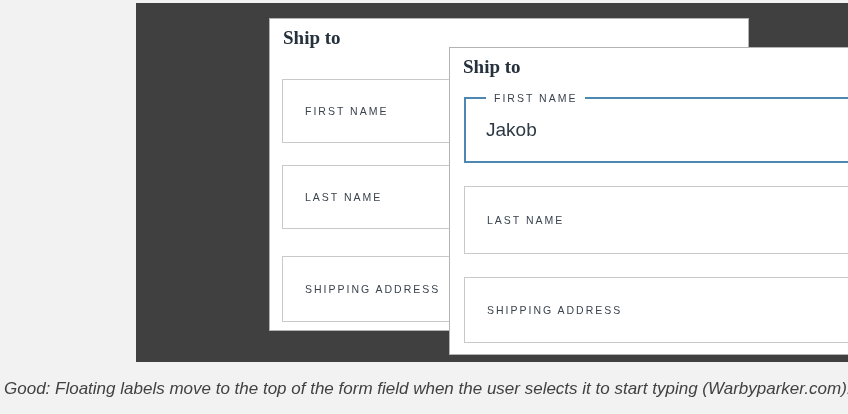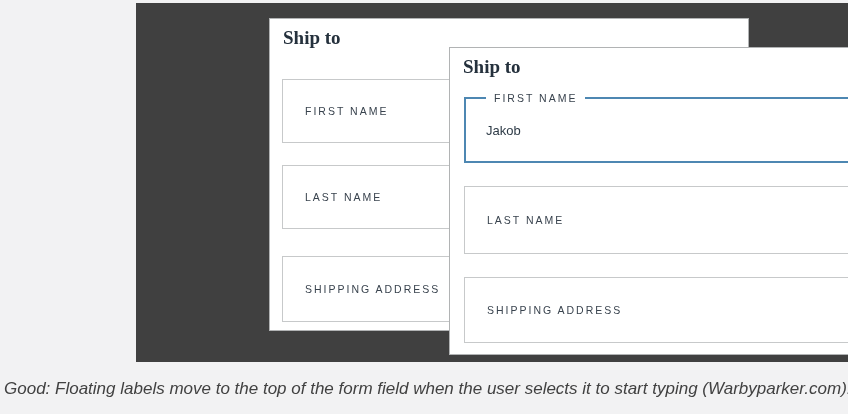--- a/index.html
+++ b/index.html
@@ -53,21 +53,21 @@
   .ff2 { left: 14px; top: 138px; width: 458px; height: 68px; }
   .ff3 { left: 14px; top: 229px; width: 458px; height: 66px; }
   .floating-label {
     position: absolute; top: -8px; left: 20px;
     background: #ffffff; padding: 0 8px;
     font-size: 10.5px; letter-spacing: 2px; color: #39434e;
     line-height: 14px; white-space: nowrap;
   }
   .field-value {
     position: absolute; left: 20px; top: 50%; transform: translateY(-50%);
-    font-size: 13px; color: #2d3a46;
+    font-size: 19px; color: #2d3a46;
   }
   .caption {
     position: absolute; left: 4px; top: 379px;
     font-style: italic; font-size: 17px; color: #414141;
     white-space: nowrap;
   }
 </style>
 </head>
 <body>
 

